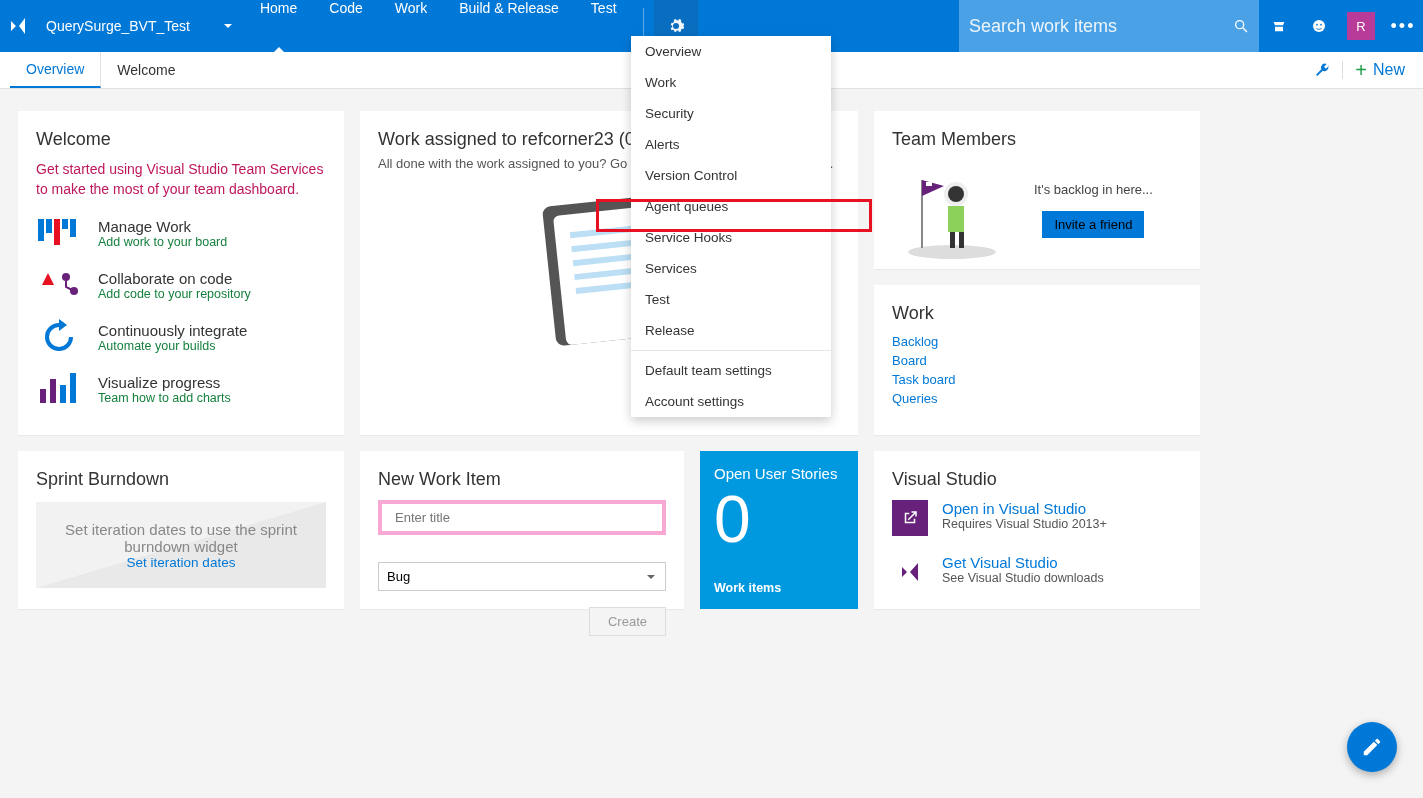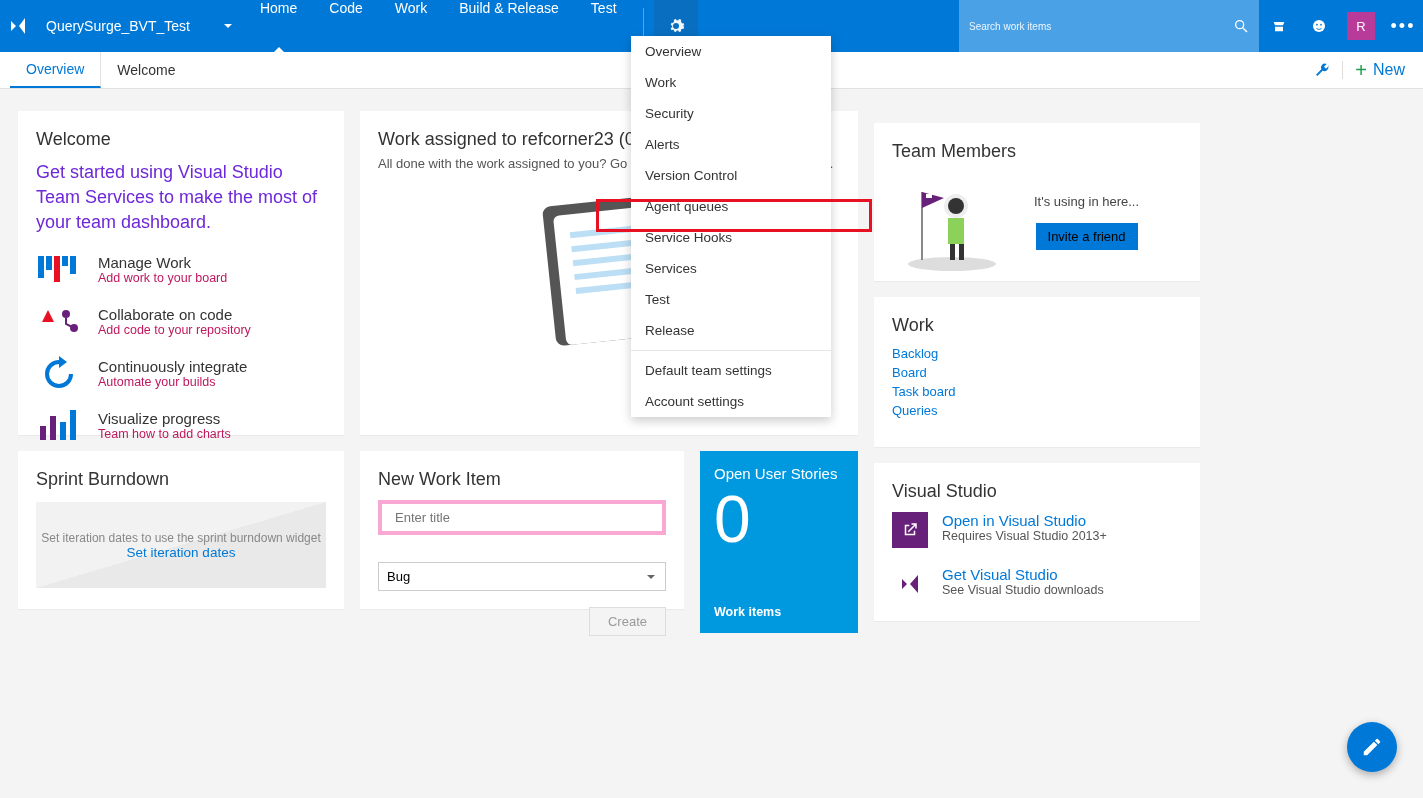--- a/index.html
+++ b/index.html
@@ -10,21 +10,21 @@
 .topbar .vs-logo { width: 36px; display: flex; align-items: center; justify-content: center; }
 .topbar .proj { padding: 0 10px; display: flex; align-items: center; gap: 8px; }
 .topbar .proj .chev { margin-left: 24px; }
 .topbar .nav { display: flex; }
 .topbar .nav .item { padding: 0 16px; display: flex; align-items: flex-start; cursor: pointer; position: relative; }
 .topbar .nav .item.active::after { content: ""; position: absolute; bottom: -1px; left: 50%; transform: translateX(-50%); border: 6px solid transparent; border-bottom-color: #fff; }
 .topbar .divider { width: 1px; background: rgba(255,255,255,.35); margin: 8px 10px; }
 .topbar .gear { width: 44px; display: flex; align-items: center; justify-content: center; background: #0a6ec0; cursor: pointer; }
 .topbar .spacer { flex: 1; }
 .topbar .search { width: 300px; background: #4aa1e6; display: flex; align-items: center; padding: 0 10px; color: #fff; }
-.topbar .search input { flex:1; background: transparent; border: none; color:#fff; font-size:10px; outline:none; }
+.topbar .search input { flex:1; background: transparent; border: none; color:#fff; font-size:18px; outline:none; }
 .topbar .search input::placeholder { color: #fff; opacity: .9; }
 .topbar .right-icons { display: flex; align-items: center; }
 .topbar .right-icons .ic { width: 40px; display:flex; align-items:center; justify-content:center; }
 .topbar .avatar { width: 28px; height: 28px; background: #b83b9a; color: #fff; display:flex; align-items:center; justify-content:center; font-size: 13px; margin: 0 8px; }
 .topbar .ellipsis { width: 40px; display:flex; align-items:center; justify-content:center; font-size: 18px; letter-spacing: 2px; }
 
 
 .subnav { background: #fff; height: 37px; border-bottom: 1px solid #e1e1e1; display: flex; align-items: stretch; padding-left: 10px; }
 .subnav .tab { padding: 0 16px; display: flex; align-items: center; font-size: 14px; color: #333; cursor: pointer; border-right: 1px solid #e1e1e1; }
 .subnav .tab.active { color: #0078d7; border-bottom: 2px solid #0078d7; }
@@ -33,47 +33,47 @@
 .subnav .wrench { color: #0078d7; font-size: 16px; }
 .subnav .sep { width:1px; height: 18px; background: #ddd; }
 .subnav .new { color:#0078d7; display:flex; align-items:center; gap:6px; cursor:pointer; }
 .subnav .plus { color: #1e9e4a; font-weight: 300; font-size: 20px; }
 
 
 .dash { padding: 22px 18px; display: flex; gap: 16px; }
 .col { display: flex; flex-direction: column; gap: 16px; }
 .card { background: #fff; border-radius: 0; box-shadow: 0 1px 1px rgba(0,0,0,.04); padding: 18px; }
 .card h2 { font-size: 18px; font-weight: 400; color: #333; margin-bottom: 10px; }
-.card p.desc { font-size: 18px; color: #6d28d9; line-height: 1.4; }
+.card p.desc { font-size: 14px; color: #be185d; line-height: 1.4; }
 .links-row { display:flex; gap: 16px; margin-top: 16px; align-items:center; }
 .links-row .ico { width: 46px; height: 36px; flex-shrink:0; }
 .links-row .txt .title { font-size: 15px; color: #333; }
-.links-row .txt .link { font-size: 12.5px; color: #be185d; cursor:pointer; }
+.links-row .txt .link { font-size: 12.5px; color: #15803d; cursor:pointer; }
 
 .card.work h2 { margin-bottom: 6px; }
 .card.work .assigned-desc { font-size: 13px; color: #555; }
 
 .card.team { text-align:center; }
 .card.team .row { display:flex; align-items:center; gap: 22px; }
 .btn-primary { background:#0078d7; color:#000000; border:none; padding: 6px 12px; font-size: 13px; cursor:pointer; }
 .lonely { font-size: 13px; color:#444; }
 
 .card.worklinks .wlink { display:block; color:#0078d7; font-size: 13px; margin: 4px 0; cursor:pointer; }
 
 .card.sprint { height: 158px; }
 .sprint-area { background: linear-gradient(to bottom right, #f2f2f2 0%, #f2f2f2 50%, #e9e9e9 50%, #e9e9e9 100%); height: 86px; display:flex; flex-direction:column; align-items:center; justify-content:center; margin-top: 12px; }
-.sprint-area .msg { font-size: 12px; color:#888; }
+.sprint-area .msg { font-size: 15px; color:#888; text-align:center; }
 .sprint-area .setlink { color:#0078d7; font-size: 13.5px; cursor:pointer; }
 
 .card.newitem input[type=text] { width: 100%; border: 4px solid #f9a8d4; padding: 6px 13px; font-size: 13px; margin-bottom: 27px; }
 .card.newitem .sel { width: 100%; border: 1px solid #ccc; padding: 6px 8px; font-size: 13px; display:flex; justify-content:space-between; align-items:center; cursor:pointer; }
 .card.newitem .create-row { text-align:right; margin-top: 16px; }
 .card.newitem .create { background:#f4f4f4; border:1px solid #ddd; color:#999; padding: 6px 18px; font-size:13px; }
 
-.tile-blue { background:#0099e0; color:#fff; padding: 14px; height: 182px; display:flex; flex-direction:column; }
+.tile-blue { background:#0099e0; color:#fff; padding: 14px; height: 158px; display:flex; flex-direction:column; }
 .tile-blue .t-title { font-size: 15px; }
 .tile-blue .big { font-size: 66px; font-weight: 300; line-height: 1; margin-top: 4px; }
 .tile-blue .sub { font-size: 12.5px; font-weight: 600; margin-top: auto; }
 
 .card.vs .vslink { display:flex; gap: 14px; margin-bottom: 18px; }
 .card.vs .vslink .sq { width: 36px; height: 36px; background:#68217a; display:flex; align-items:center; justify-content:center; color:#fff; flex-shrink:0; }
 .card.vs .vslink .ln { color:#0078d7; font-size: 15px; cursor:pointer; }
 .card.vs .vslink .sb { color:#555; font-size: 12.5px; }
 
 
@@ -333,21 +333,21 @@
             <polygon points="30,20 52,26 30,36" fill="#68217a"></polygon>
             <rect x="34" y="22" width="6" height="4" fill="#fff"></rect>
             <circle cx="64" cy="34" r="12" fill="#eee"></circle>
               <circle cx="64" cy="34" r="8" fill="#333"></circle>
             <rect x="56" y="46" width="16" height="26" fill="#8cd15a"></rect>
             <rect x="58" y="72" width="5" height="16" fill="#333"></rect>
               <rect x="67" y="72" width="5" height="16" fill="#333"></rect>
           </svg>
         </div>
         <div style="display:flex; flex-direction:column; gap:14px; align-items:center;">
-          <div class="lonely">It's using in here...</div>
+          <div class="lonely">It's backlog in here...</div>
           <button class="btn-primary">Invite a friend</button>
         </div>
       </div>
     </div>
 
     <div class="card worklinks" style="height:150px;">
       <h2>Work</h2>
       <a class="wlink">Backlog</a>
       <a class="wlink">Board</a>
       <a class="wlink">Task board</a>

